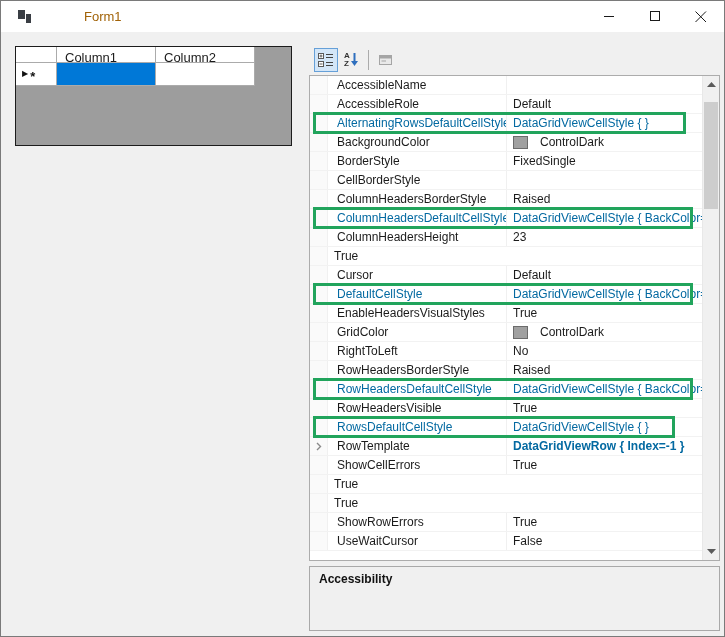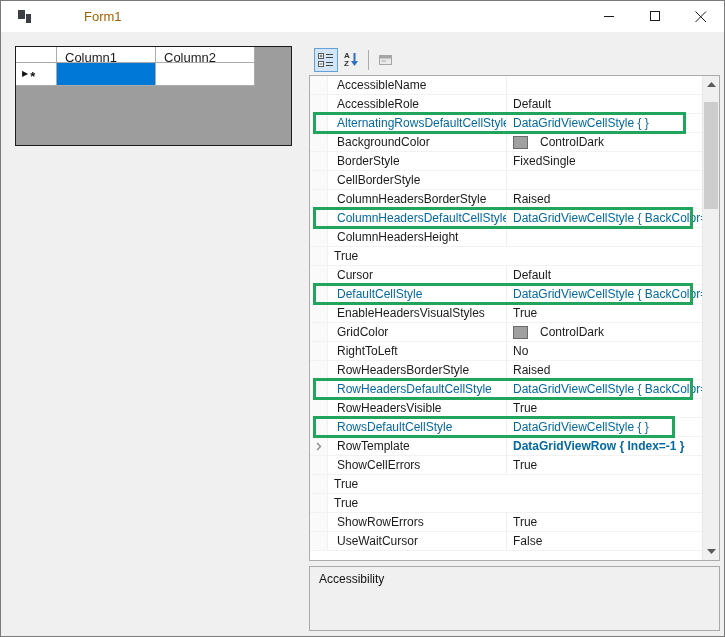--- a/index.html
+++ b/index.html
@@ -61,21 +61,21 @@
   
   .vsb{position:absolute;top:0;right:0;bottom:0;width:17px;background:#F0F0F0;
     border-left:1px solid #E8E8E8;box-sizing:border-box;}
   .sb-arrow{position:absolute;left:0;width:16px;height:17px;display:flex;align-items:center;
     justify-content:center;}
   .sb-up{top:0;} .sb-down{bottom:0;}
   .sb-thumb{position:absolute;left:1px;width:14px;top:26px;height:107px;background:#CDCDCD;}
   
   .descpane{position:absolute;left:308px;top:565px;width:411px;height:65px;background:#F0F0F0;
     border:1px solid #A9A9A9;box-sizing:border-box;padding:5px 9px;}
-  .desc-title{font-size:12px;font-weight:400;color:#111;}
+  .desc-title{font-size:12px;font-weight:700;color:#111;}
 </style>
 </head>
 <body>
 
 <div class="screen">
 
   <div class="titlebar">
     <span class="title-icon">
       <span class="b1"></span>
         <span class="b2"></span>
@@ -205,20 +205,23 @@
           <div class="pmargin"></div>
           <div class="pname gray">ColumnHeadersDefaultCellStyle</div>
           <div class="pvalue gray">
             <span>DataGridViewCellStyle { BackColor=</span>
           </div>
           <div class="hl" style="border-color: rgb(33, 164, 92); right: 9px;"></div>
         </div>
         <div class="prow">
           <div class="pmargin"></div>
           <div class="pname">ColumnHeadersHeight</div>
+          <div class="pvalue">
+            <span>23</span>
+          </div>
         </div>
         <div class="prow">
           <div class="pmargin"></div>
           <div class="pvalue">
             <span>True</span>
           </div>
         </div>
         <div class="prow">
           <div class="pmargin"></div>
           <div class="pname">Cursor</div>

